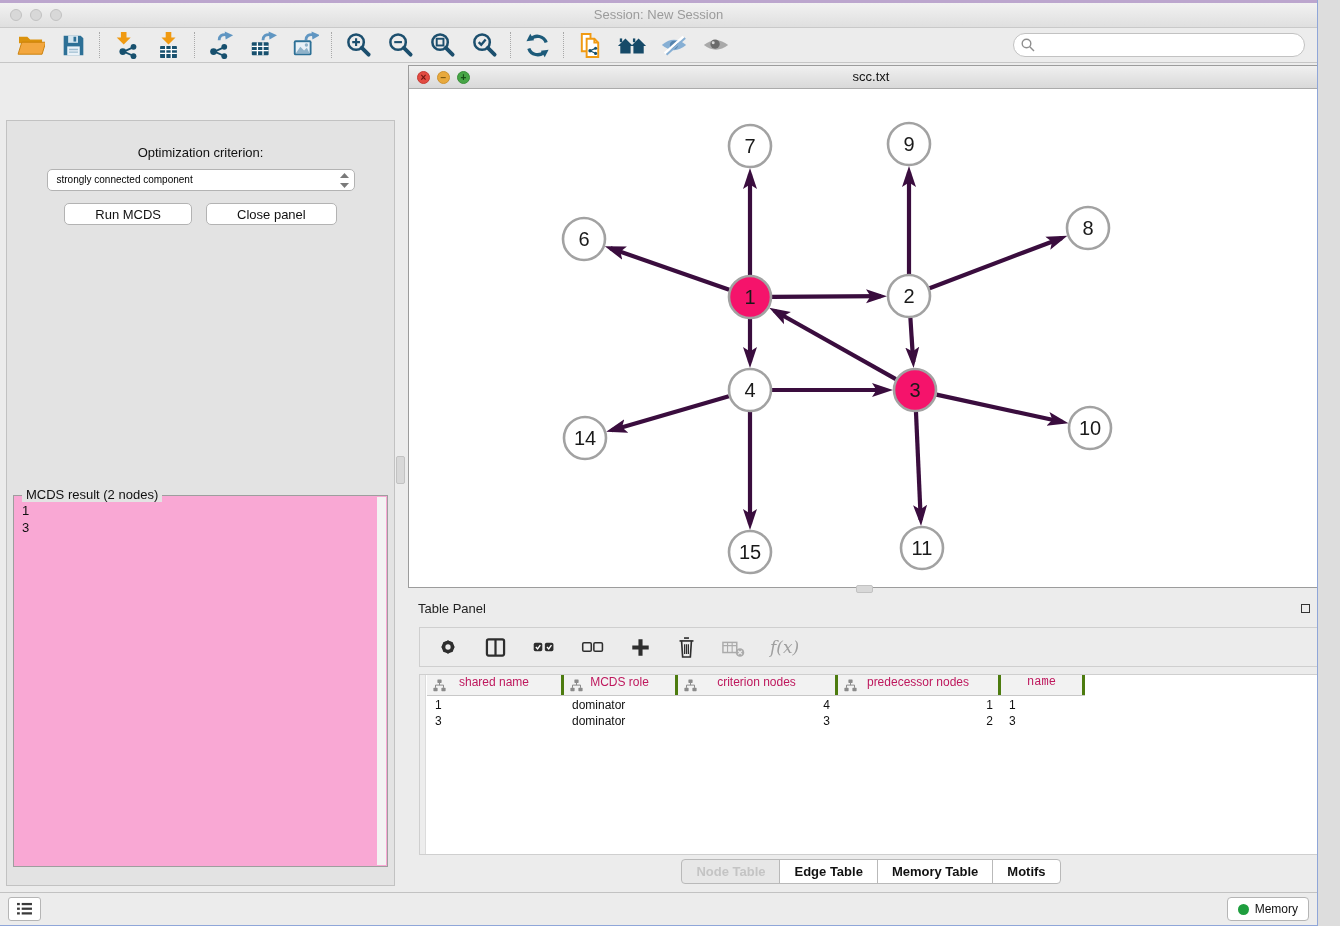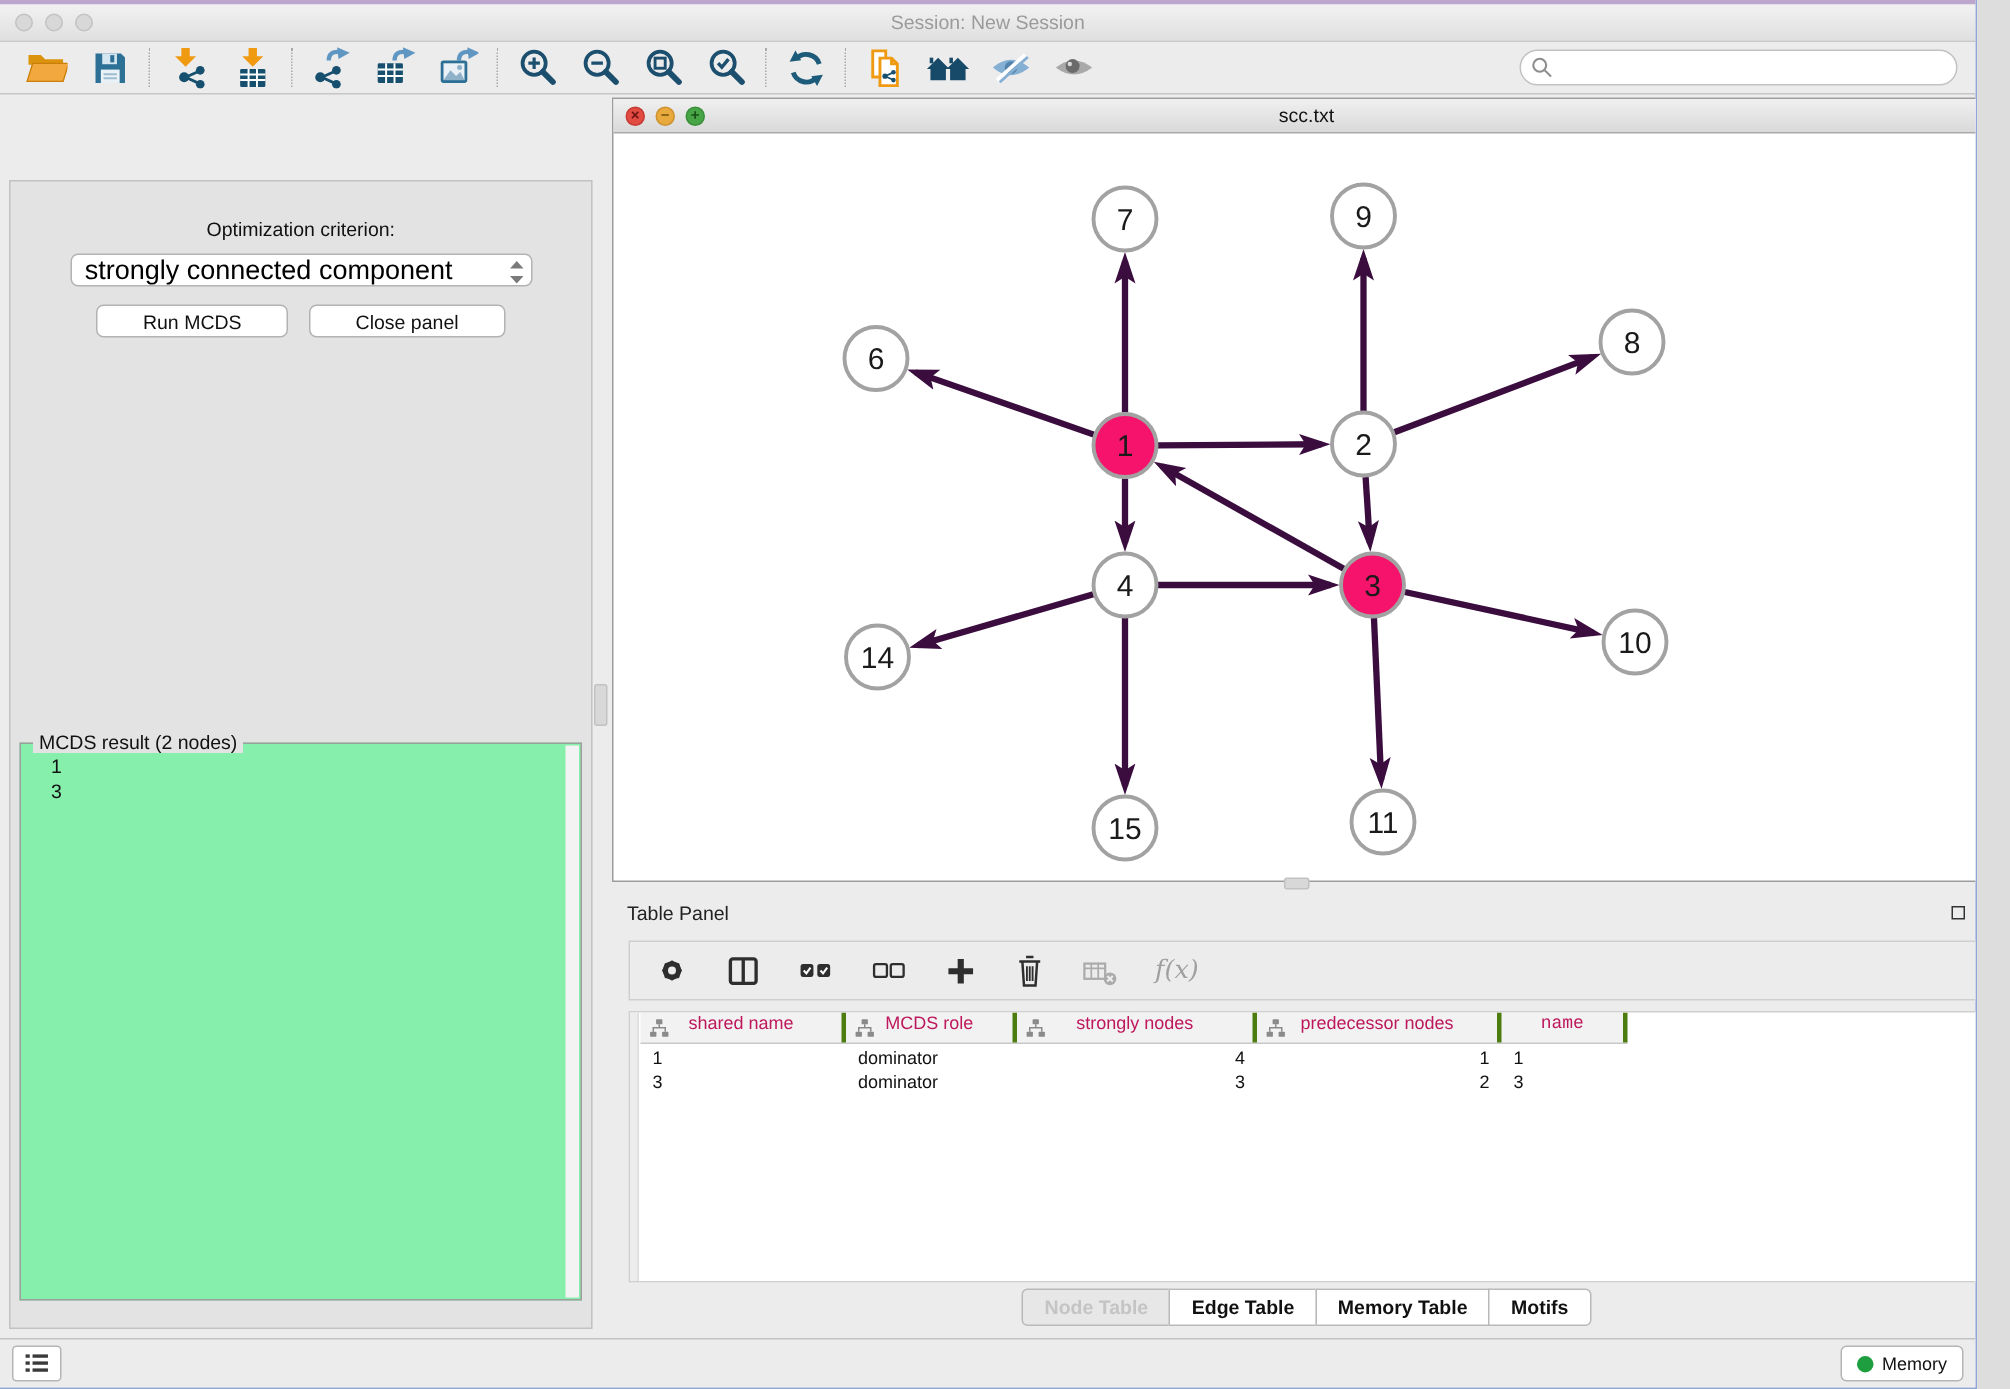--- a/index.html
+++ b/index.html
@@ -36,26 +36,26 @@
   .close-ic svg { display:block; }
   .cp-tabs { position:absolute; top:28px; left:0; right:0; display:flex; justify-content:center; z-index:2; }
   .tab { background:#fff; border:1px solid #B9B9B9; font-size:13px; font-weight:bold; color:#111;
          padding:4px 14px 4px; margin-left:-1px; }
   .tab:first-child { border-radius:4px 0 0 4px; margin-left:0; }
   .tab:last-child { border-radius:0 4px 4px 0; }
   .tab.selected { background:#E7E7E7; color:#C4C4C4; }
   .cp-content { position:absolute; top:54px; left:0; right:0; bottom:0; background:#E3E3E3; border:1px solid #C2C2C2; }
   .opt-label { margin-top:24px; text-align:center; font-size:13px; color:#111; }
   .criterion { position:relative; width:308px; height:22px; margin:9px auto 0; background:#fff;
-               border:1px solid #B3B3B3; border-radius:5px; font-size:18px; line-height:20px; padding-left:9px; }
+               border:1px solid #B3B3B3; border-radius:5px; font-size:10px; line-height:20px; padding-left:9px; }
   .criterion .stepper { position:absolute; right:5px; top:3px; }
   .cp-buttons { display:flex; justify-content:center; gap:14px; margin-top:12px; }
   .btn { background:#fff; border:1px solid #B3B3B3; border-radius:5px; height:22px; padding:0 30px;
          font-size:13px; color:#111; cursor:default; }
-  .result-group { position:absolute; left:6px; right:6px; top:374px; bottom:18px; background:#86efac; border:1px solid #9E9E9E;padding-left:12px; }
+  .result-group { position:absolute; left:6px; right:6px; top:374px; bottom:18px; background:#f9a8d4; border:1px solid #9E9E9E; }
   .result-legend { position:absolute; top:-9px; left:8px; background:#E3E3E3; padding:0 4px; font-size:13px; color:#111; }
   .result-lines { padding:6px 8px; font-size:13px; line-height:17px; color:#111; }
   .result-scroll { position:absolute; right:1px; top:1px; bottom:1px; width:9px; background:#F3F3F3; }
 
   
   .netwin { position:absolute; left:408px; top:65px; width:926px; height:523px; background:#fff; border:1px solid #9C9C9C; }
   .nw-titlebar { position:relative; height:23px; background:linear-gradient(#F0F0F0,#D9D9D9); border-bottom:1px solid #ABABAB; }
   .nw-titlebar .lights { position:absolute; left:8px; top:5px; display:flex; gap:7px; }
   .light { width:13px; height:13px; border-radius:50%; font-size:10px; line-height:12px; text-align:center; font-weight:bold; }
   .light.red { background:#E24B42; border:1px solid #C63A33; color:#6F1511; }
@@ -447,21 +447,21 @@
           </div>
           <div class="th" style="width: 160px;">
             <svg class="ticn" width="13" height="13" viewBox="0 0 13 13">
     <g fill="#8A8A8A">
       <rect x="4.4" y="0.5" width="4.2" height="3.4" rx="0.6"></rect>
       <rect x="0.4" y="8.8" width="4.2" height="3.4" rx="0.6"></rect>
       <rect x="8.4" y="8.8" width="4.2" height="3.4" rx="0.6"></rect>
     </g>
     <path d="M6.5 3.9v2.2M2.5 8.8V6.1h8v2.7" fill="none" stroke="#8A8A8A" stroke-width="1"></path>
   </svg>
-            <span>strongly nodes</span>
+            <span>criterion nodes</span>
           </div>
           <div class="th" style="width: 163px;">
             <svg class="ticn" width="13" height="13" viewBox="0 0 13 13">
     <g fill="#8A8A8A">
       <rect x="4.4" y="0.5" width="4.2" height="3.4" rx="0.6"></rect>
       <rect x="0.4" y="8.8" width="4.2" height="3.4" rx="0.6"></rect>
       <rect x="8.4" y="8.8" width="4.2" height="3.4" rx="0.6"></rect>
     </g>
     <path d="M6.5 3.9v2.2M2.5 8.8V6.1h8v2.7" fill="none" stroke="#8A8A8A" stroke-width="1"></path>
   </svg>

